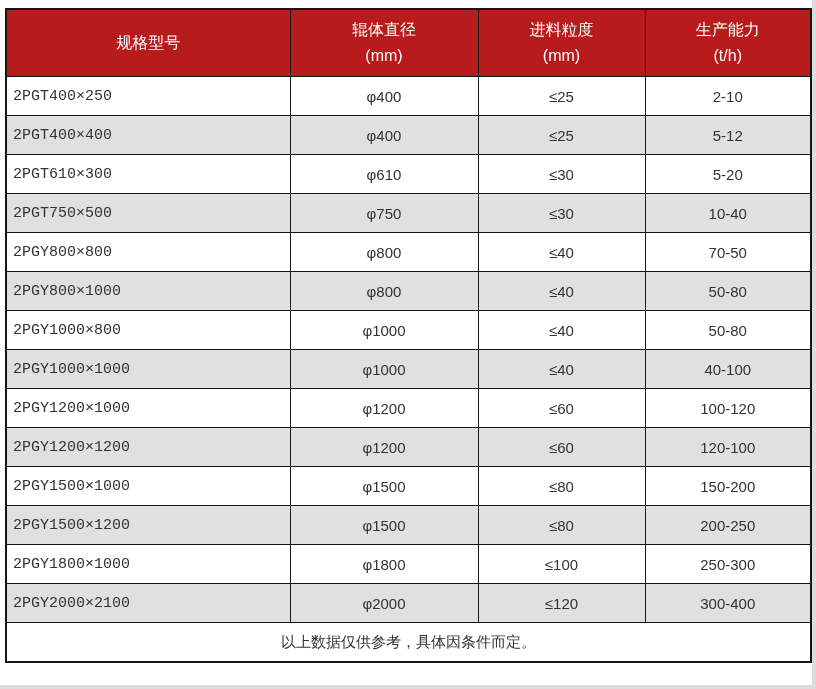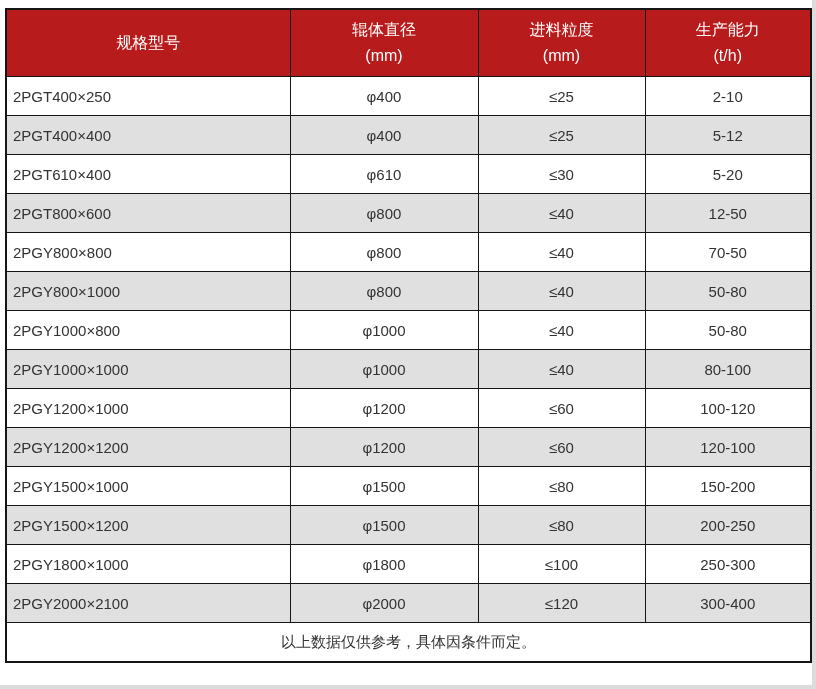--- a/index.html
+++ b/index.html
@@ -50,20 +50,21 @@
     font-size: 15px;
     color: #333333;
     text-align: center;
     vertical-align: middle;
     padding: 0;
     background: #ffffff;
   }
   tbody td:first-child {
     text-align: left;
     padding-left: 6px;
+    font-family: Liberation Mono, monospace;
   }
   tbody tr:nth-child(even) td {
     background: #E0E0E0;
   }
   tfoot td {
     height: 36px;
     text-align: center !important;
     padding-left: 0 !important;
     font-size: 15px;
     background: #ffffff;
@@ -124,30 +125,30 @@
           <td>≤25</td>
           <td>2-10</td>
         </tr>
         <tr>
           <td>2PGT400×400</td>
           <td>φ400</td>
           <td>≤25</td>
           <td>5-12</td>
         </tr>
         <tr>
-          <td>2PGT610×400</td>
+          <td>2PGT610×300</td>
           <td>φ610</td>
           <td>≤30</td>
           <td>5-20</td>
         </tr>
         <tr>
-          <td>2PGT800×600</td>
-          <td>φ800</td>
-          <td>≤40</td>
-          <td>12-50</td>
+          <td>2PGT750×500</td>
+          <td>φ750</td>
+          <td>≤30</td>
+          <td>10-40</td>
         </tr>
         <tr>
           <td>2PGY800×800</td>
           <td>φ800</td>
           <td>≤40</td>
           <td>70-50</td>
         </tr>
         <tr>
           <td>2PGY800×1000</td>
           <td>φ800</td>
@@ -157,21 +158,21 @@
         <tr>
           <td>2PGY1000×800</td>
           <td>φ1000</td>
           <td>≤40</td>
           <td>50-80</td>
         </tr>
         <tr>
           <td>2PGY1000×1000</td>
           <td>φ1000</td>
           <td>≤40</td>
-          <td>80-100</td>
+          <td>40-100</td>
         </tr>
         <tr>
           <td>2PGY1200×1000</td>
           <td>φ1200</td>
           <td>≤60</td>
           <td>100-120</td>
         </tr>
         <tr>
           <td>2PGY1200×1200</td>
           <td>φ1200</td>

